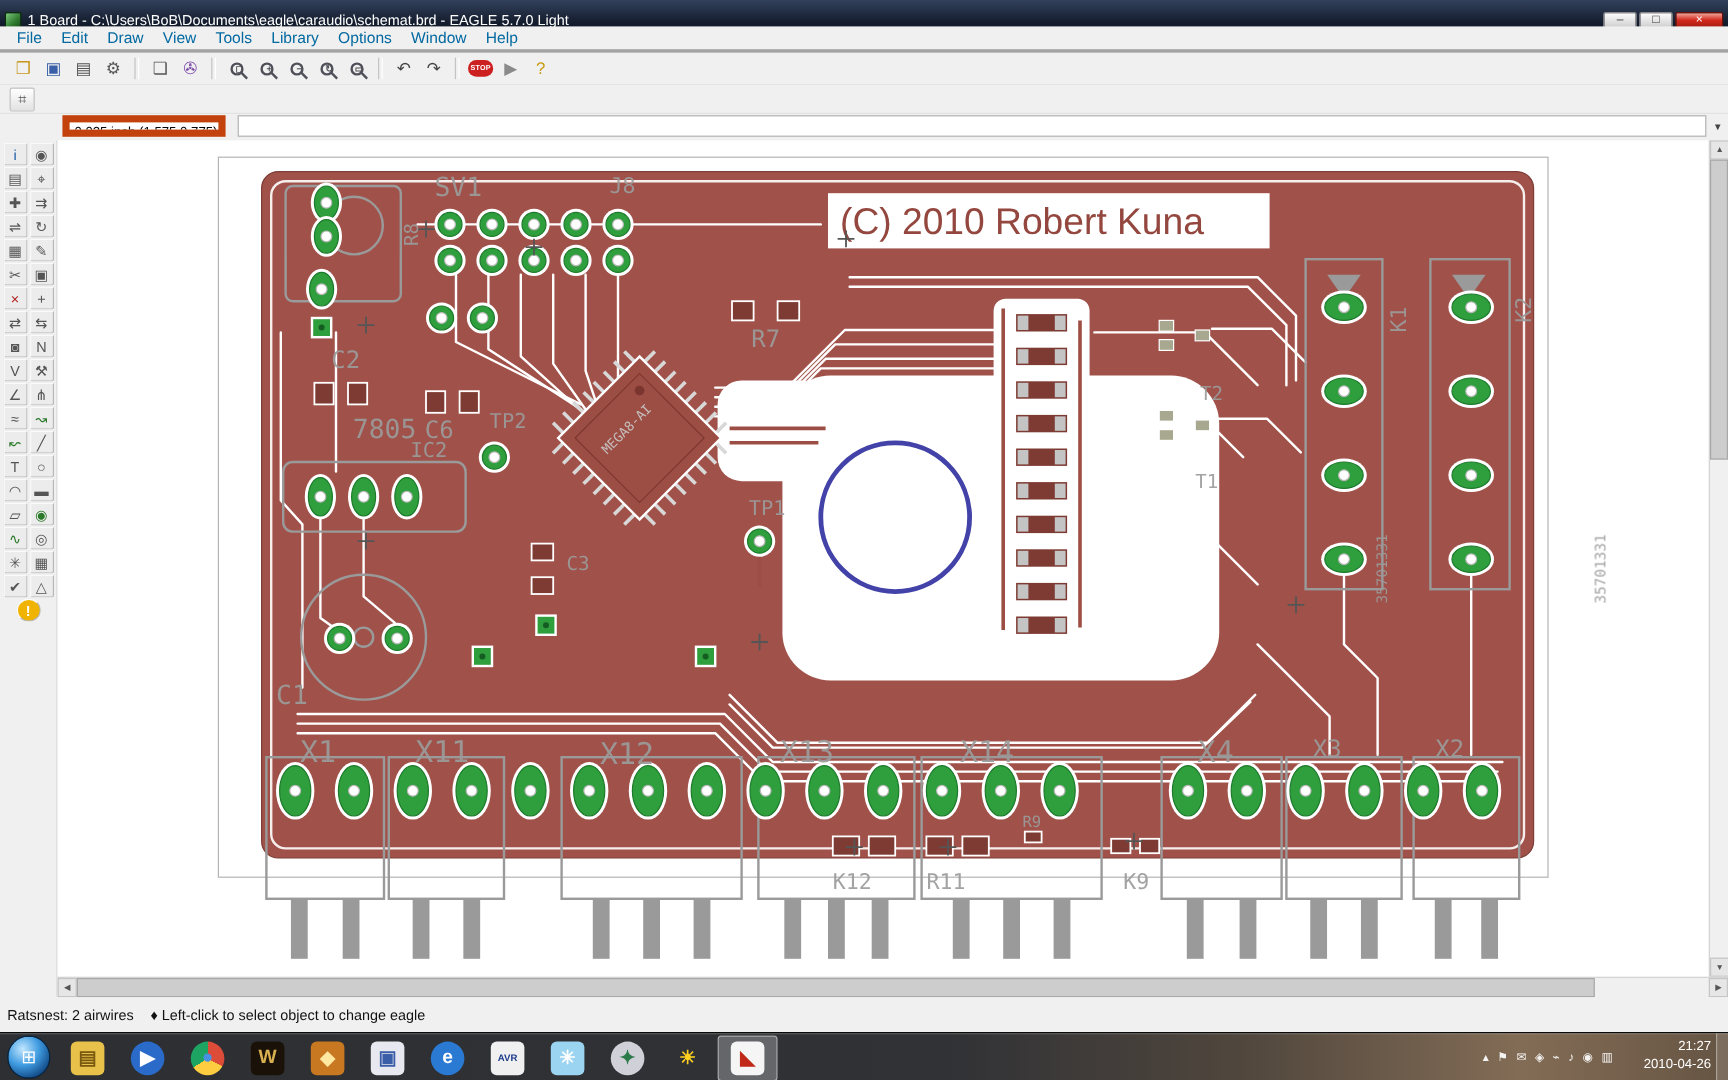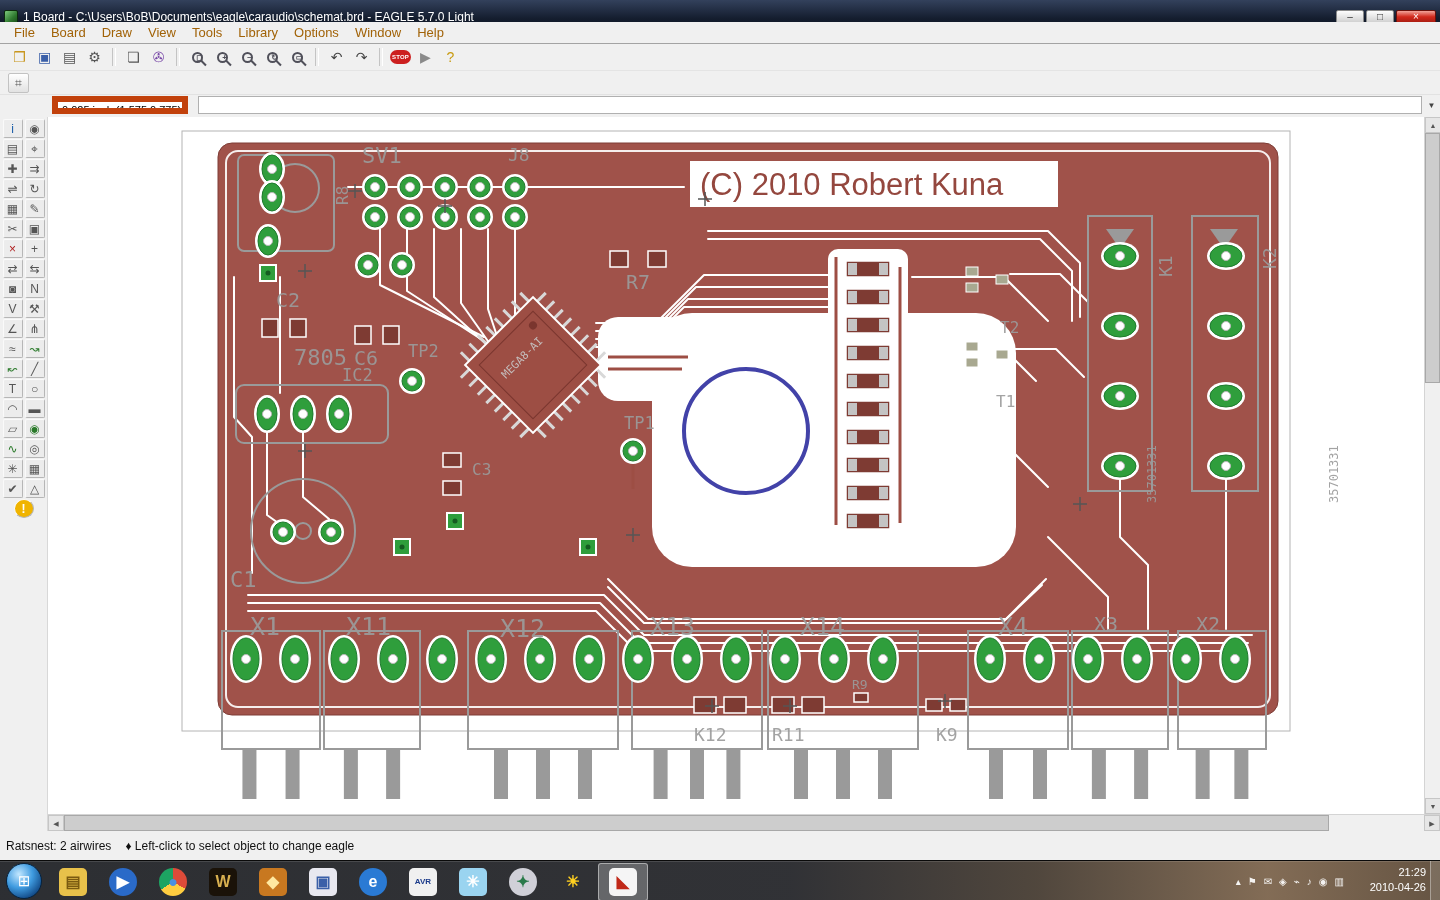--- a/index.html
+++ b/index.html
@@ -13,21 +13,21 @@
     background:linear-gradient(#33415c,#141d2e 55%,#0b1220);
     color:#fff; display:flex; align-items:center; padding:0 4px; font-size:12px; }
   .win-ico { width:14px; height:14px; margin-right:5px; border-radius:2px;
     background:linear-gradient(135deg,#7ec97e,#2f7a2f 60%,#1c4f1c); border:1px solid #0c2a0c; }
   .tb-title { flex:1; white-space:nowrap; overflow:hidden; }
   .win-btn { width:28px; height:15px; margin-left:2px; border:1px solid #8a8a8a; border-radius:2px;
     background:linear-gradient(#fdfdfd,#c9c9c9); color:#333; font-size:10px; line-height:12px; text-align:center; }
   .win-btn.close { width:40px; background:linear-gradient(#f2a49a,#d2291c 45%,#9c1a10); color:#fff; border-color:#6a100a; }
   
   .menubar { position:absolute; left:0; top:22px; width:100%; height:22px; background:#f0f0f0;
-    border-bottom:1px solid #a3a3a3; display:flex; align-items:center; font-size:13px; color:#a16207; padding-left:6px; }
+    border-bottom:3px solid #a3a3a3; display:flex; align-items:center; font-size:13px; color:#0369a1; padding-left:6px; }
   .menu-item { padding:2px 8px; }
   
   .toolbar { position:absolute; left:0; top:44px; width:100%; height:27px; background:#f0f0f0;
     display:flex; align-items:center; padding-left:8px; gap:2px; border-bottom:1px solid #e4e4e4; }
   .tb-btn { width:23px; height:21px; display:inline-flex; align-items:center; justify-content:center;
     font-size:14px; border:1px solid transparent; border-radius:2px; position:relative; }
   .tb-sep { width:4px; height:18px; border-left:1px solid #c4c4c4; border-right:1px solid #ffffff; margin:0 4px; }
   .mag { width:11px; height:11px; border:2px solid #50505a; border-radius:50%; position:relative; display:inline-block; }
   .mag::after { content:""; position:absolute; width:7px; height:2px; background:#50505a;
     right:-6px; bottom:-3px; transform:rotate(45deg); }
@@ -90,21 +90,21 @@
 <div class="titlebar">
   <span class="win-ico"></span>
   <span class="tb-title">1 Board - C:\Users\BoB\Documents\eagle\caraudio\schemat.brd - EAGLE 5.7.0 Light</span>
   <span class="win-btn">–</span>
   <span class="win-btn">□</span>
   <span class="win-btn close">×</span>
 </div>
 
 <div class="menubar" id="menu-items">
     <span class="menu-item">File</span>
-    <span class="menu-item">Board</span>
+    <span class="menu-item">Edit</span>
     <span class="menu-item">Draw</span>
     <span class="menu-item">View</span>
     <span class="menu-item">Tools</span>
     <span class="menu-item">Library</span>
     <span class="menu-item">Options</span>
     <span class="menu-item">Window</span>
     <span class="menu-item">Help</span>
   </div>
 
 <div class="toolbar" id="toolbar-items">
@@ -708,17 +708,17 @@
       <span class="tray-ic">▴</span>
       <span class="tray-ic">⚑</span>
       <span class="tray-ic">✉</span>
       <span class="tray-ic">◈</span>
       <span class="tray-ic">⌁</span>
       <span class="tray-ic">♪</span>
       <span class="tray-ic">◉</span>
       <span class="tray-ic">▥</span>
     </div>
   <div class="clock">
-    <div>21:29</div>
+    <div>21:27</div>
     <div>2010-04-26</div>
   </div>
   <div class="show-desktop"></div>
 </div>
 
 </body></html>

